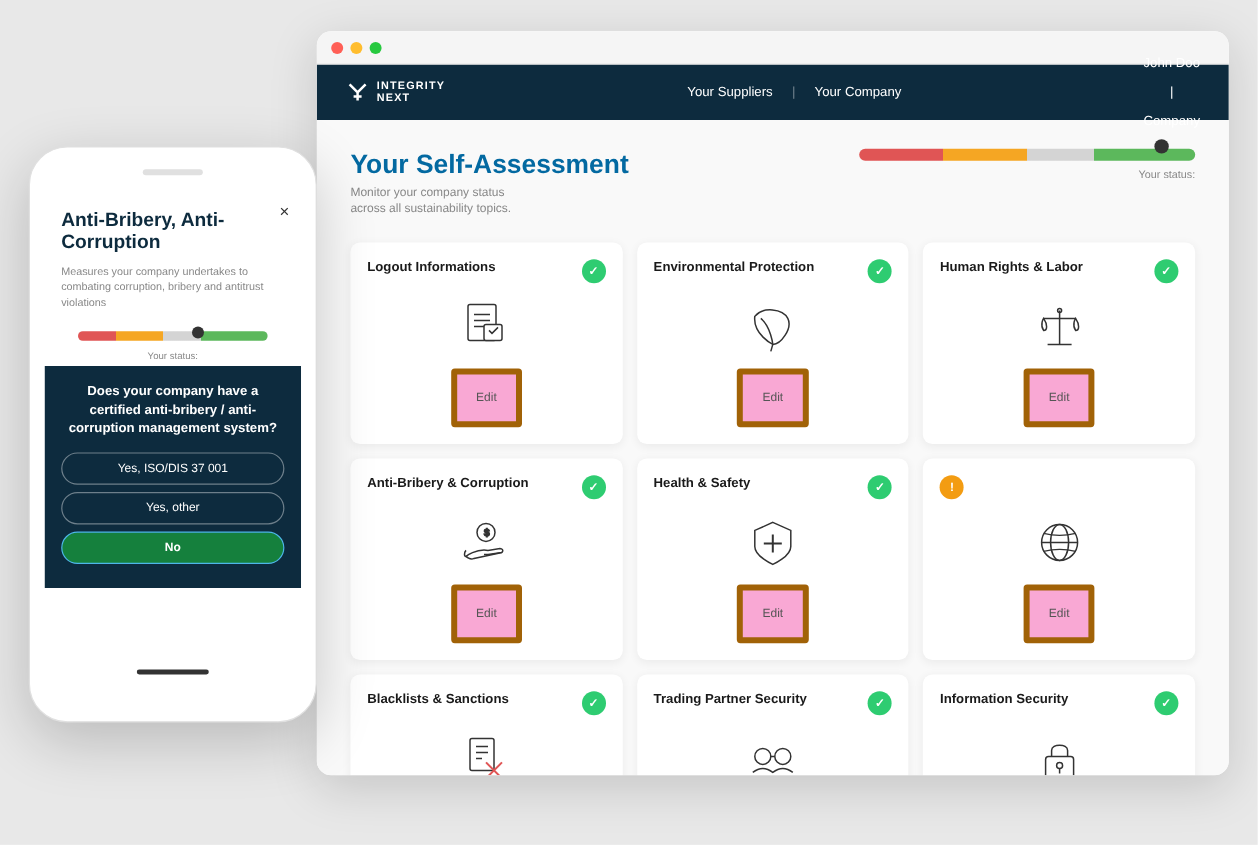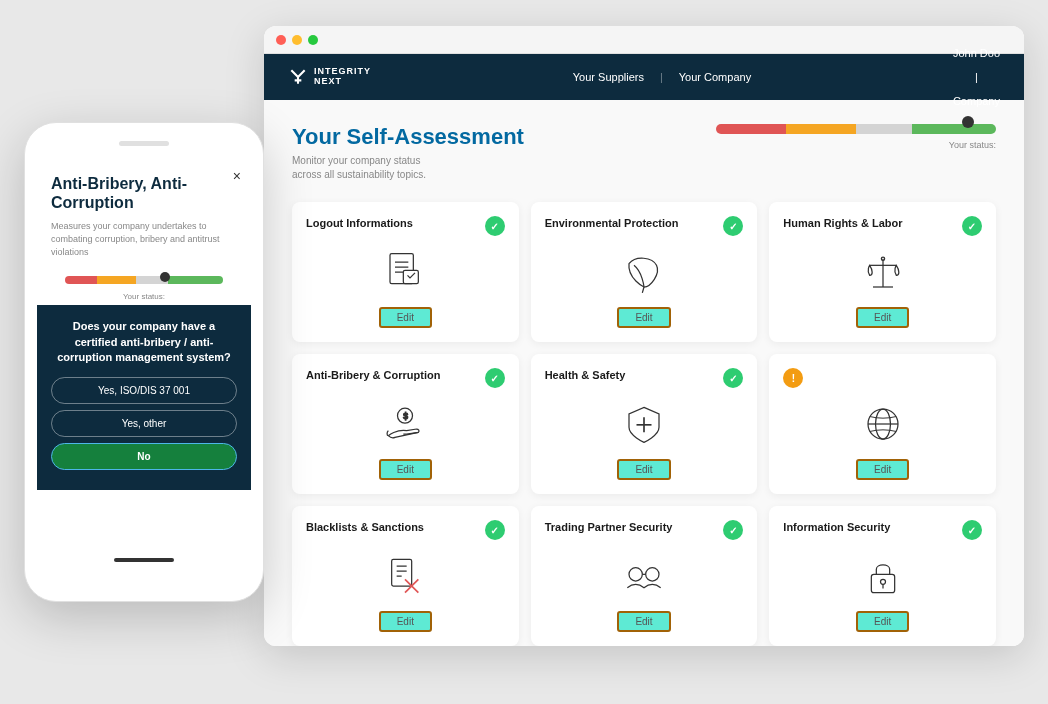--- a/index.html
+++ b/index.html
@@ -233,23 +233,23 @@
     }
 
     .card-footer {
       text-align: center;
       margin-top: 4px;
     }
 
     .edit-btn {
       font-size: 10px;
       color: #555;
-      border: 2px solid #a16207;
-      background: #5eead4;
-      padding: 3px 16px;
+      border: 5px solid #a16207;
+      background: #f9a8d4;
+      padding: 14px 16px;
       border-radius: 3px;
       cursor: pointer;
     }
 
     
     .phone-wrapper {
       position: absolute;
       top: 100px;
       left: 0;
       width: 240px;

